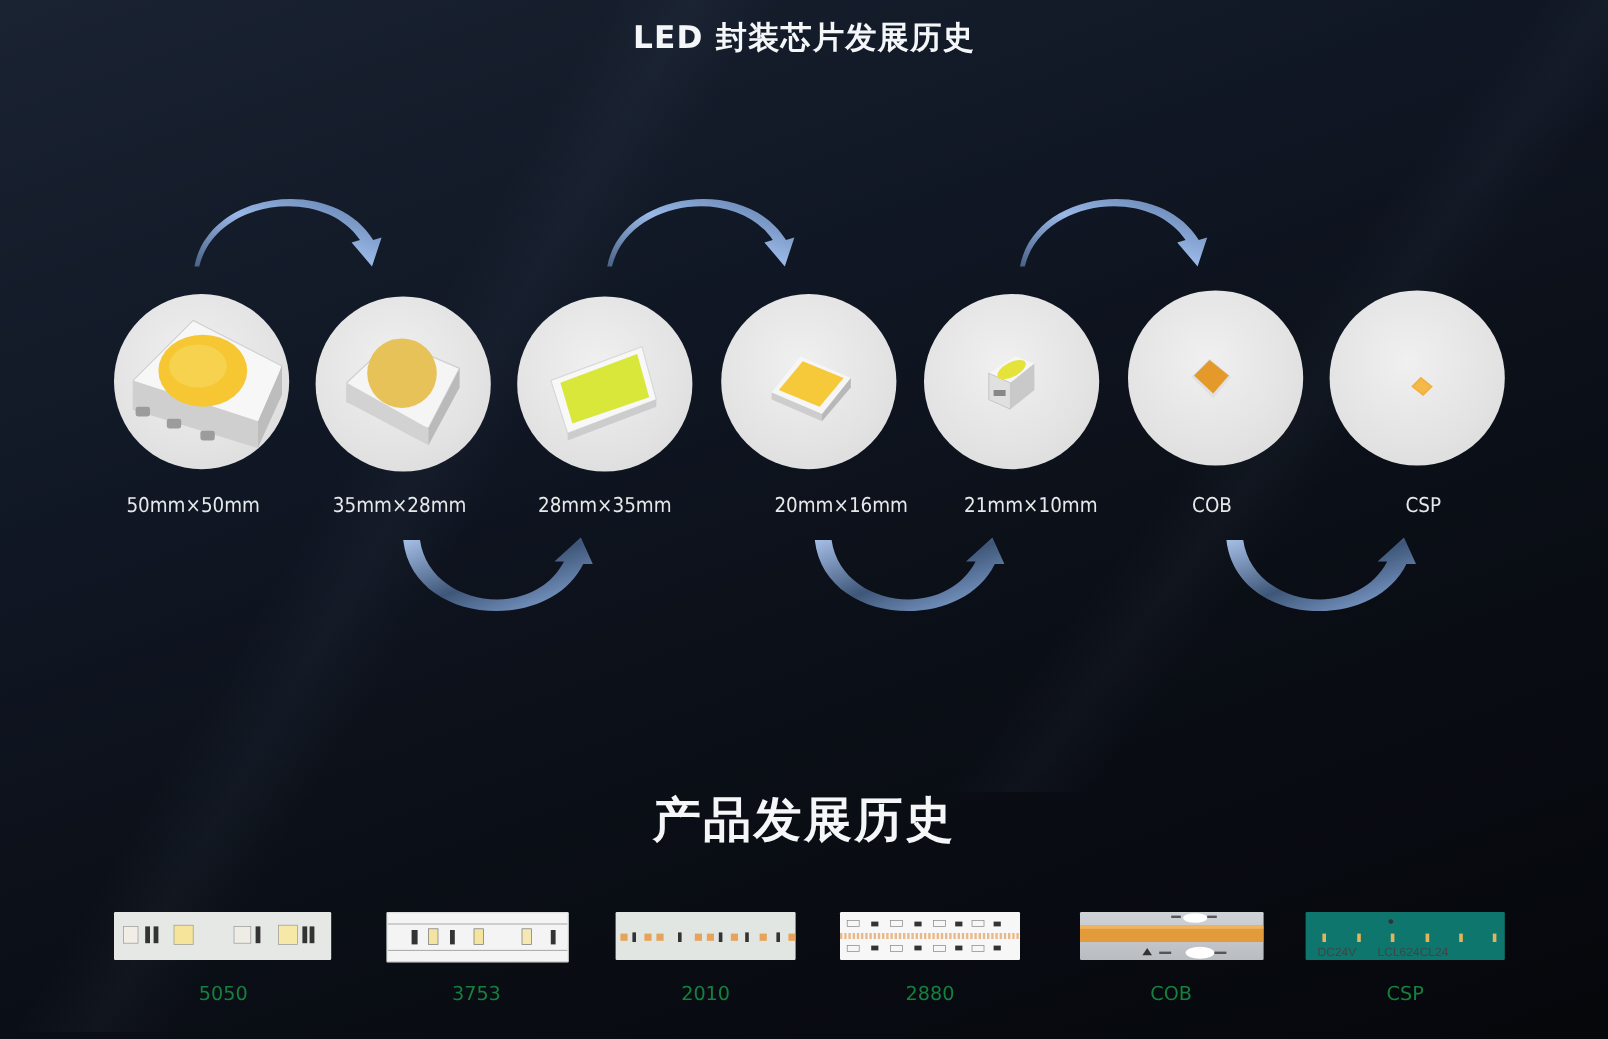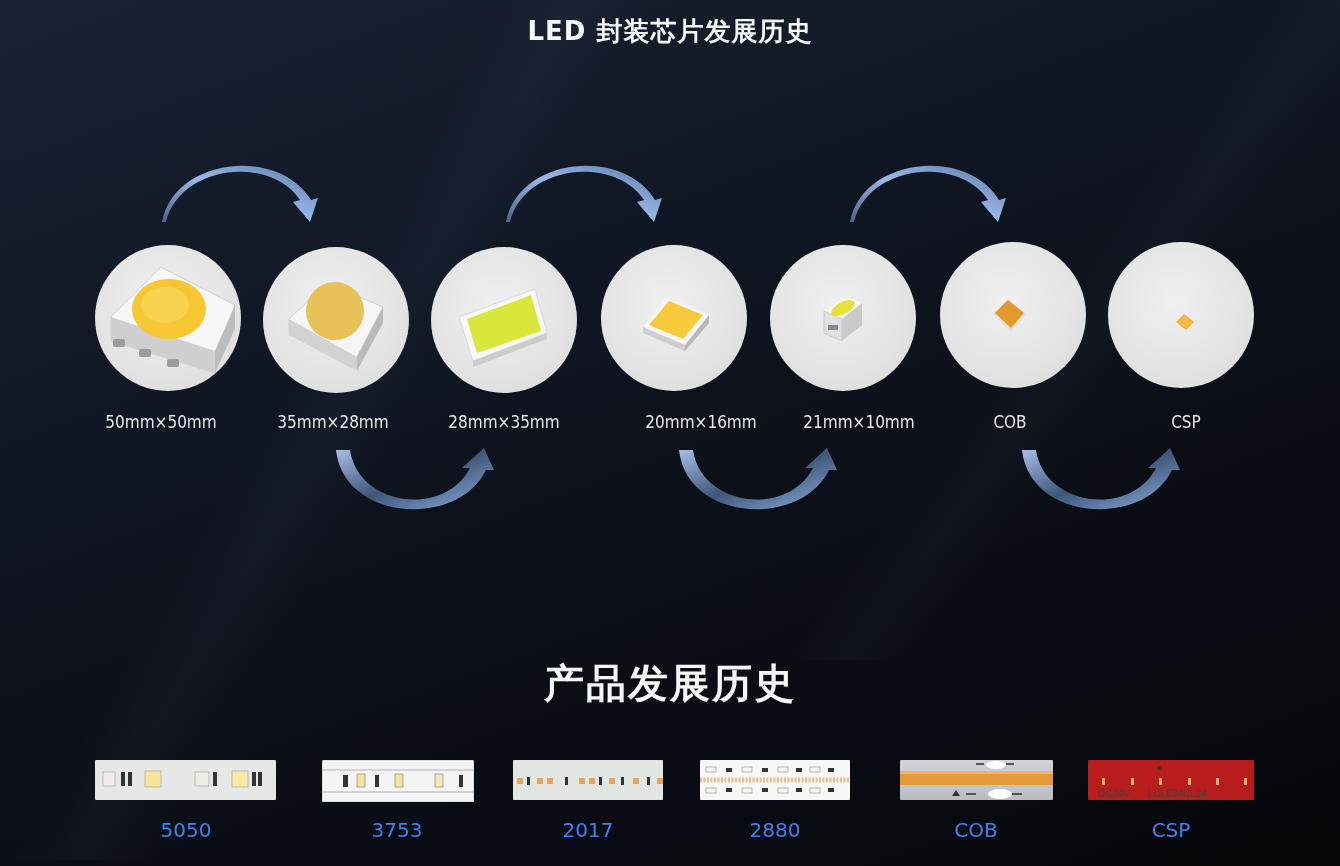--- a/index.html
+++ b/index.html
@@ -34,21 +34,21 @@
   }
   .chip-label {
     position:absolute; top:412px; width:170px; text-align:center;
     font-size:17px; color:#e6e8ea; font-family:"DejaVu Sans Condensed","DejaVu Sans",sans-serif;
   }
   .arrow { position:absolute; }
   .strip {
     position:absolute; top:760px; height:40px; border-radius:1px; overflow:hidden;
   }
   .strip-label {
-    position:absolute; top:818px; width:160px; text-align:center; font-size:20px; color:#3b82f6;
+    position:absolute; top:818px; width:160px; text-align:center; font-size:16px; color:#15803d;
   }
 </style>
 </head>
 <body>
 
 <div class="sheen1"></div>
 <div class="sheen2"></div>
 
 <div class="title">LED 封装芯片发展历史</div>
 
@@ -250,34 +250,34 @@
     <g fill="#555">
         <rect x="76" y="3" width="8" height="2"></rect>
         <rect x="106" y="3" width="8" height="2"></rect>
         <rect x="66" y="33" width="10" height="2"></rect>
         <rect x="112" y="33" width="10" height="2"></rect>
       </g>
     <polygon points="52,36 56,30 60,36" fill="#333"></polygon>
   </svg>
 </div>
 
-<div class="strip" style="left:1088px;width:166px;background:#b91c1c">
+<div class="strip" style="left:1088px;width:166px;background:#0f766e">
   <svg width="166" height="40">
     <circle cx="71" cy="8" r="2" fill="#333"></circle>
     <g fill="#e3b55a">
       <rect x="14" y="18" width="3" height="7"></rect>
         <rect x="43" y="18" width="3" height="7"></rect>
         <rect x="71" y="18" width="3" height="7"></rect>
       <rect x="100" y="18" width="3" height="7"></rect>
         <rect x="128" y="18" width="3" height="7"></rect>
         <rect x="156" y="18" width="3" height="7"></rect>
     </g>
     <text x="10" y="37" font-size="10" fill="#444" font-family="Liberation Sans, sans-serif">DC24V</text>
     <text x="60" y="37" font-size="10" fill="#444" font-family="Liberation Sans, sans-serif">LCL624CL24</text>
   </svg>
 </div>
 
 <div class="strip-label" style="left:106px">5050</div>
 <div class="strip-label" style="left:317px">3753</div>
-<div class="strip-label" style="left:508px">2017</div>
+<div class="strip-label" style="left:508px">2010</div>
 <div class="strip-label" style="left:695px">2880</div>
 <div class="strip-label" style="left:896px">COB</div>
 <div class="strip-label" style="left:1091px">CSP</div>
 
 </body></html>

